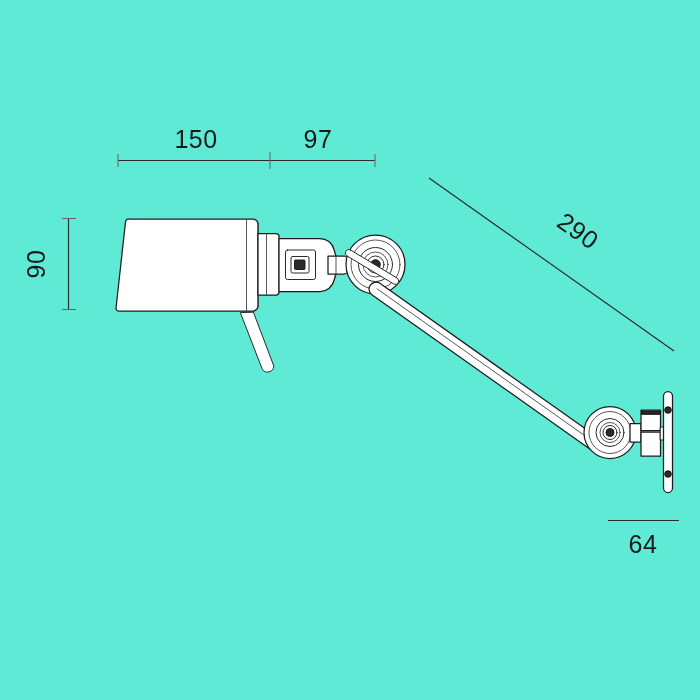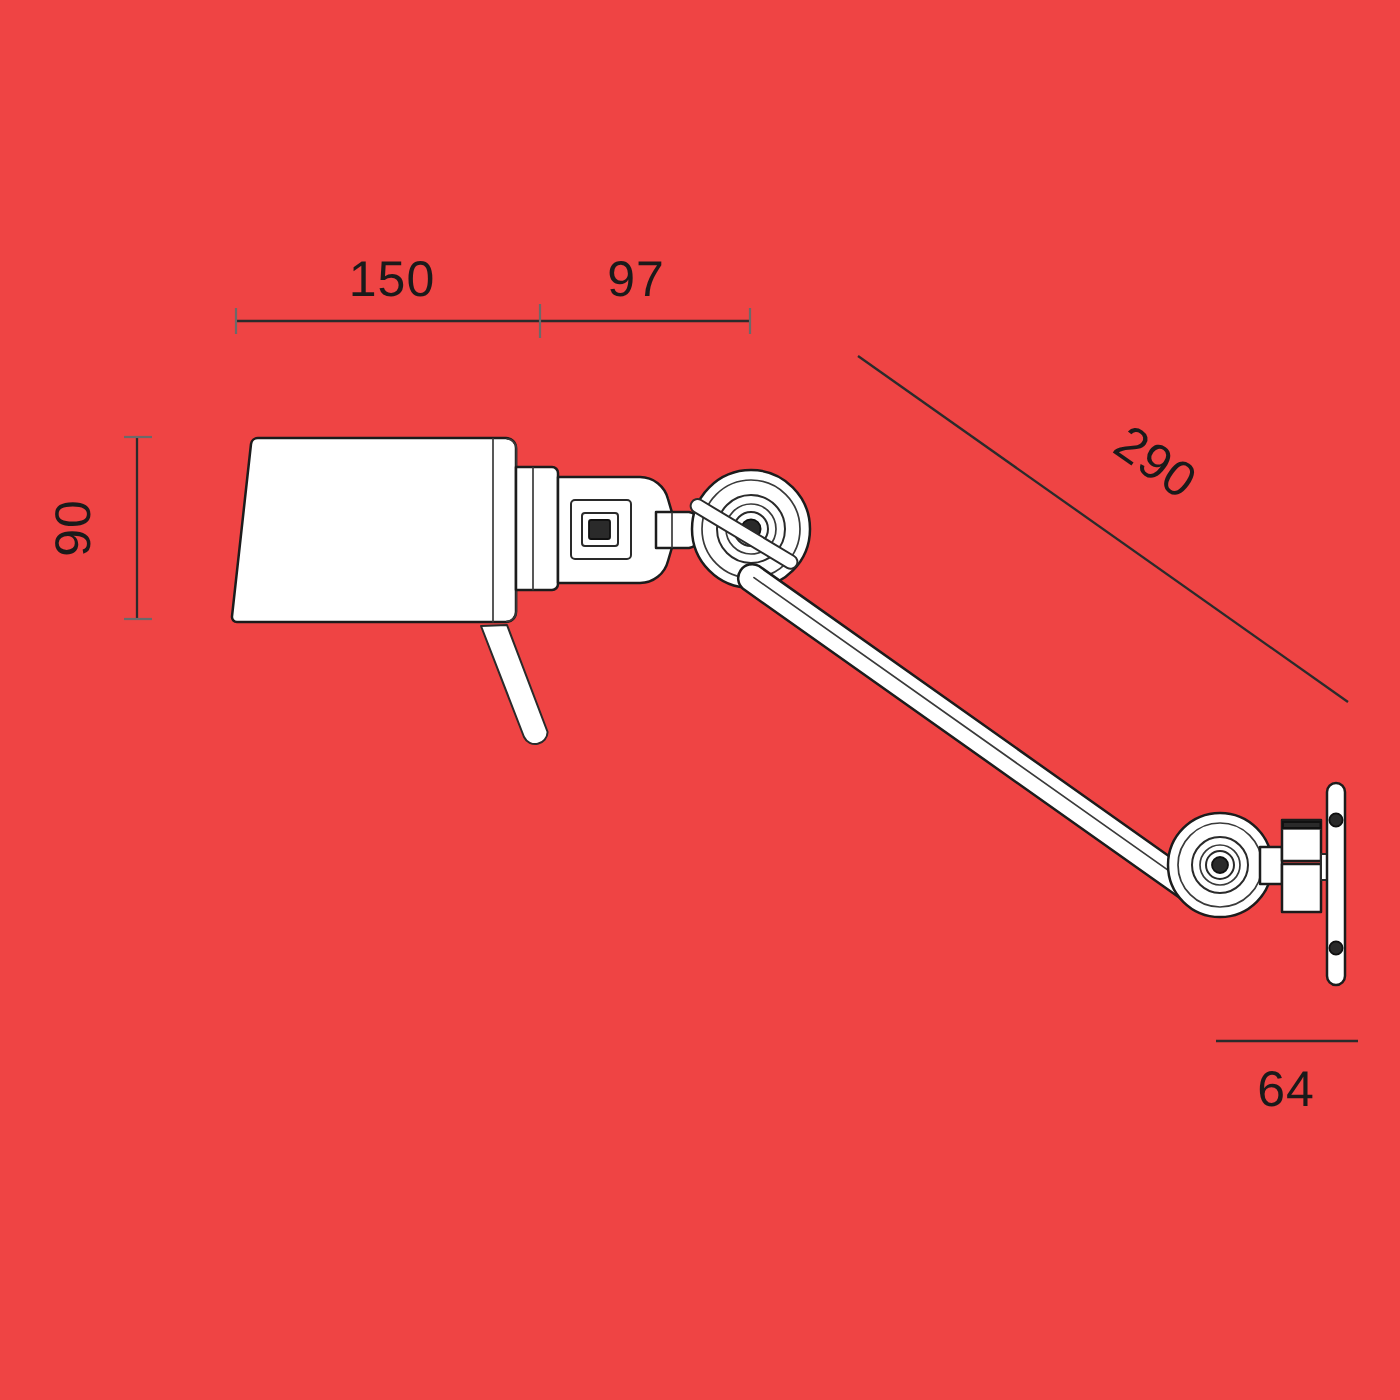--- a/index.html
+++ b/index.html
@@ -8,21 +8,21 @@
     padding: 0;
     background: #ffffff;
   }
   body {
     font-family: "Liberation Sans", sans-serif;
   }
   #drawing-root {
     position: relative;
     width: 700px;
     height: 700px;
-    background: #ef4444;
+    background: #5eead4;
     overflow: hidden;
   }
   #drawing-svg {
     display: block;
     width: 700px;
     height: 700px;
   }
   .dim-text {
     font-family: "Liberation Sans", sans-serif;
     font-size: 25px;

